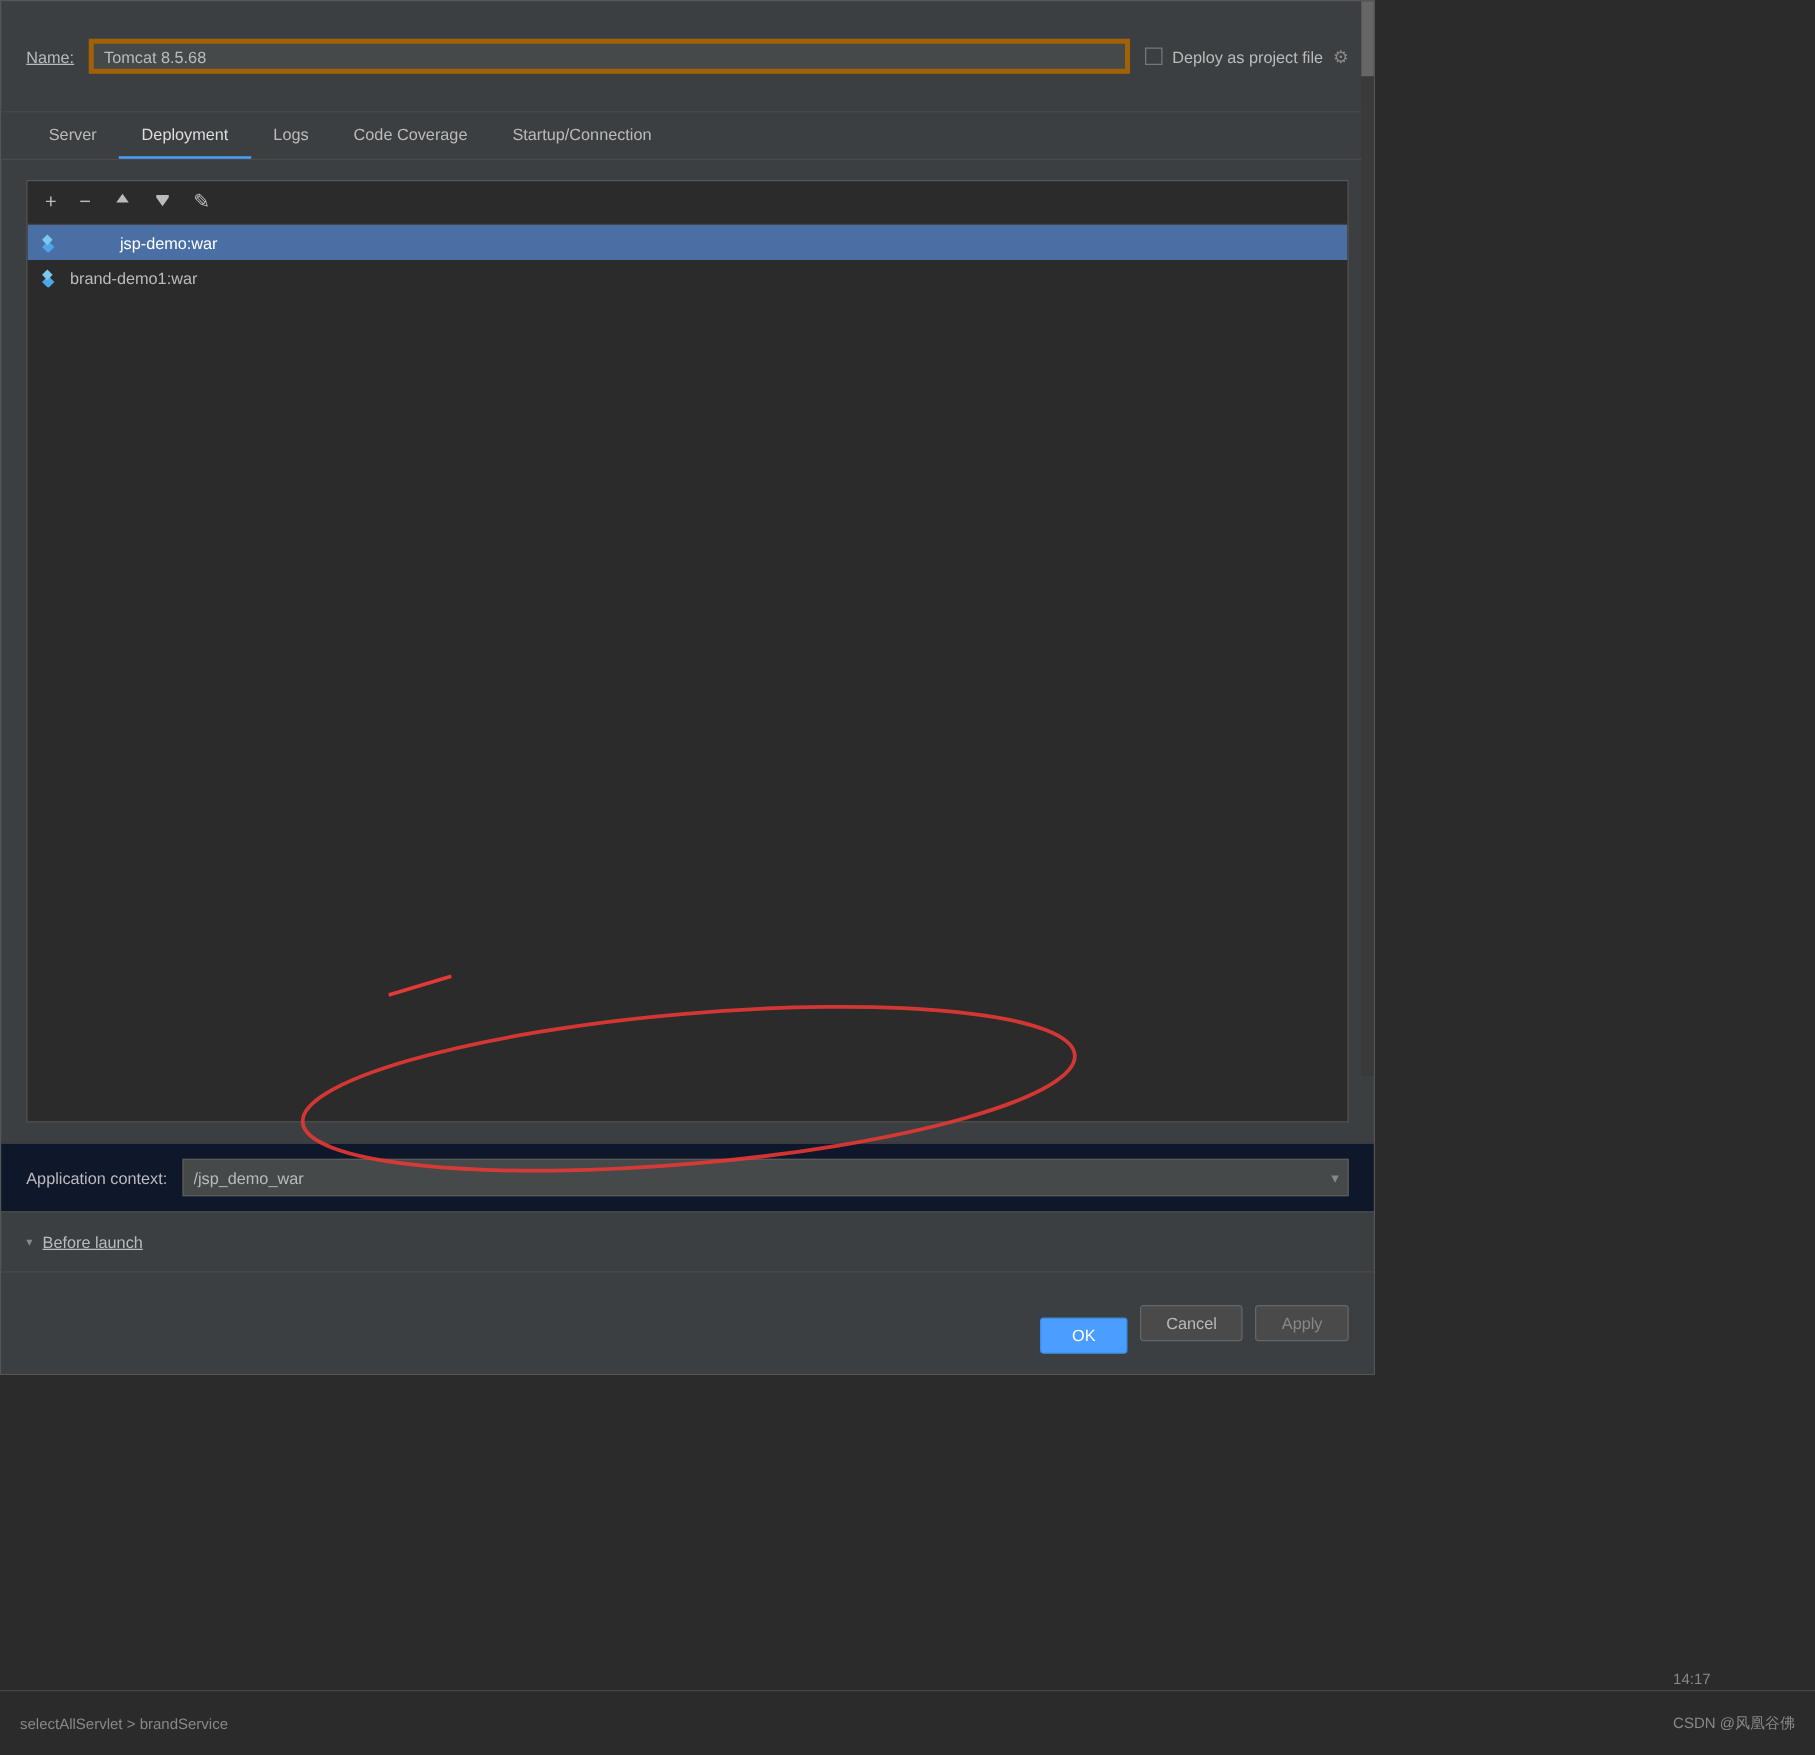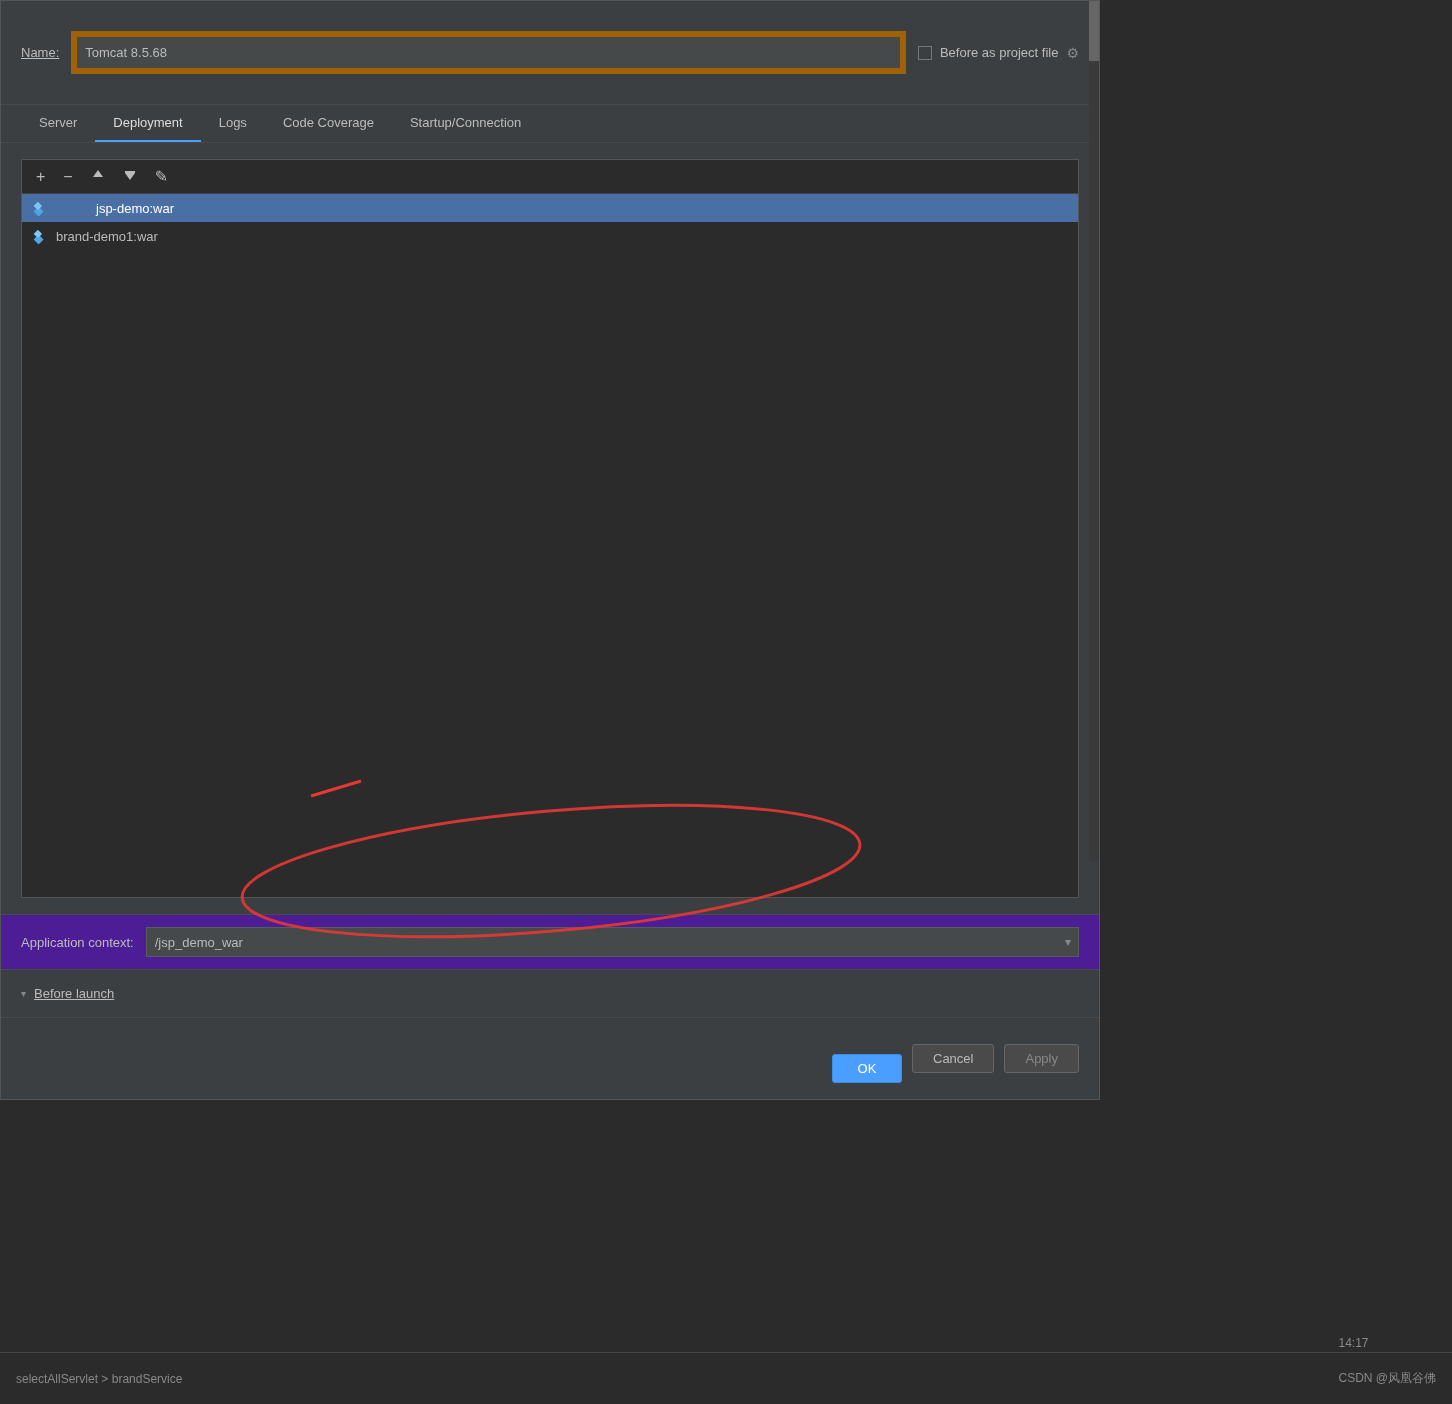--- a/index.html
+++ b/index.html
@@ -38,26 +38,26 @@
     .name-label {
       color: #bbbbbb;
       font-size: 13px;
       text-decoration: underline;
       white-space: nowrap;
     }
 
     .name-input {
       flex: 1;
       background: #45494a;
-      border: 6px solid #a16207;
+      border: 4px solid #a16207;
       color: #bbbbbb;
       font-size: 13px;
       padding: 4px 8px;
       outline: none;
-      height: 43px;
+      height: 28px;
     }
 
     .store-project-area {
       display: flex;
       align-items: center;
       gap: 8px;
       margin-left: auto;
       white-space: nowrap;
       color: #bbbbbb;
       font-size: 13px;
@@ -184,21 +184,21 @@
       height: 16px;
     }
 
     
     .app-context-row {
       display: flex;
       align-items: center;
       padding: 12px 20px;
       gap: 12px;
       border-top: 1px solid #4a4a4a;
-      background: #4c1d95;
+      background: #0f172a;
     }
 
     .app-context-label {
       color: #bbbbbb;
       font-size: 13px;
       white-space: nowrap;
     }
 
     .app-context-input-wrapper {
       flex: 1;
@@ -362,21 +362,21 @@
 </head>
 <body>
 
 <div class="dialog-container">
 
   <div class="header-row">
     <label class="name-label">Name:</label>
     <input class="name-input" type="text" value="Tomcat 8.5.68" style="">
     <div class="store-project-area">
       <input type="checkbox" class="store-checkbox" style="">
-      <span>Before as project file</span>
+      <span>Deploy as project file</span>
       <button class="gear-icon-btn">⚙</button>
     </div>
   </div>
 
   <div class="tabs-row">
     <div class="tab">Server</div>
     <div class="tab active">Deployment</div>
     <div class="tab">Logs</div>
     <div class="tab">Code Coverage</div>
     <div class="tab">Startup/Connection</div>

